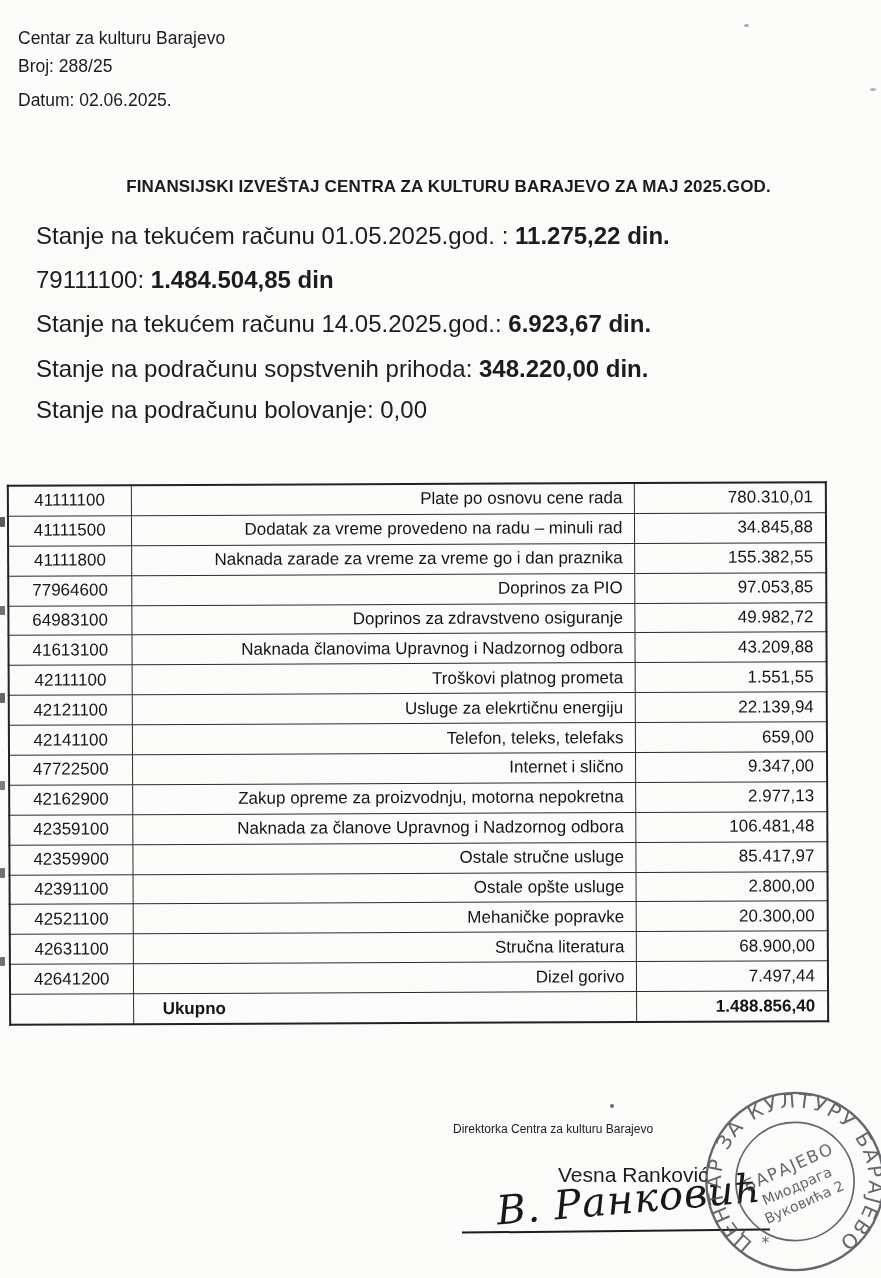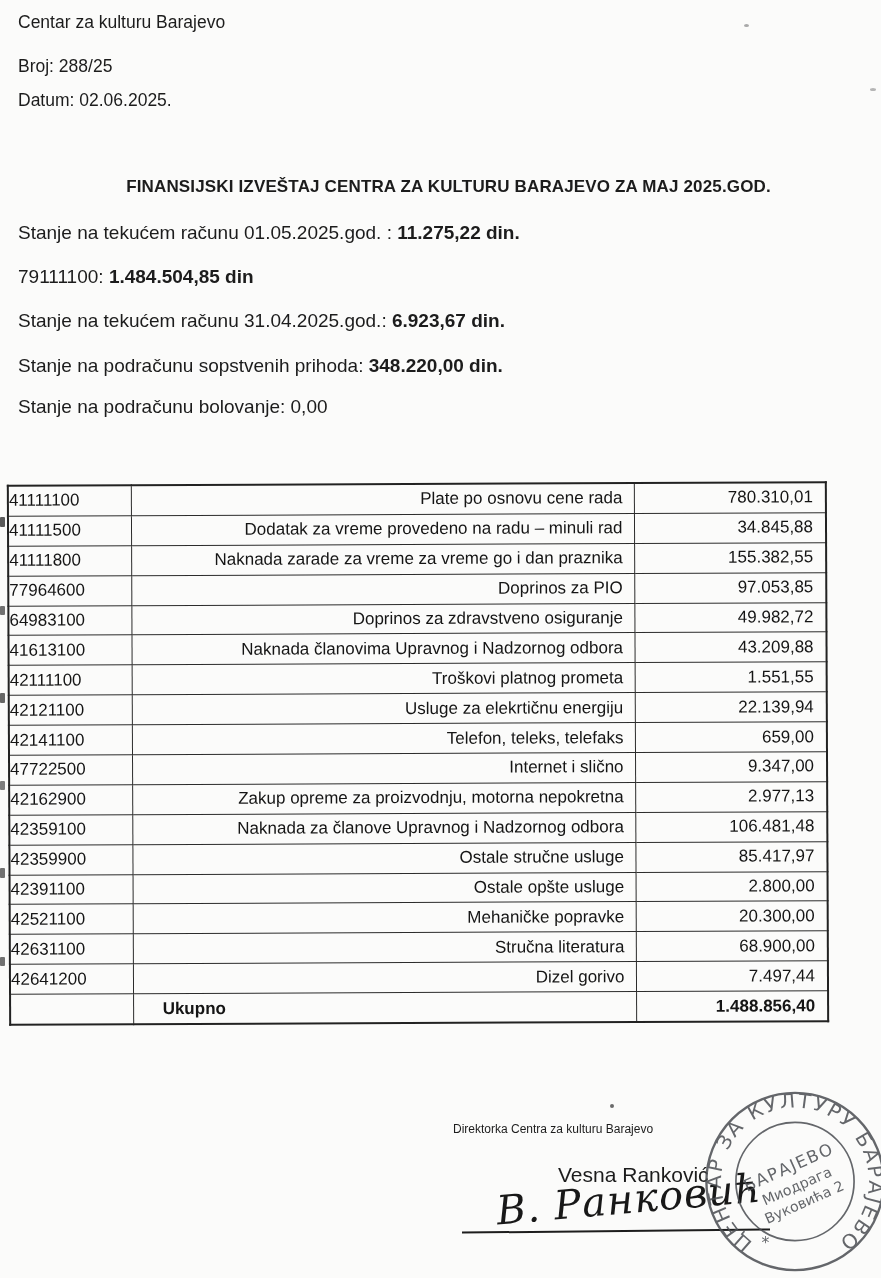--- a/index.html
+++ b/index.html
@@ -4,46 +4,46 @@
 <style>
   html,body{margin:0;padding:0}
   body{
     width:881px;height:1278px;position:relative;overflow:hidden;
     background:#fbfbfa;color:#1c1c1c;
     font-family:"Liberation Sans", sans-serif;
   }
   .abs{position:absolute}
   
   .hline{font-size:17.5px;left:18px;white-space:nowrap}
-  #org{top:12px}
+  #org{top:28px}
   #broj{top:56px}
   #datum{top:90px}
   
   #title{
     top:177px;left:0;width:881px;text-align:center;
     font-weight:700;font-size:17px;letter-spacing:.15px;
     padding-left:16px;box-sizing:border-box;white-space:nowrap
   }
   
-  .sline{left:18px;font-size:19px;white-space:nowrap}
+  .sline{left:36px;font-size:24px;white-space:nowrap}
   .sline b{font-weight:700}
   #sl0{top:222px}#sl1{top:266px}#sl2{top:310px}#sl3{top:355px}#sl4{top:396px}
   
   #rpt{
     position:absolute;left:8px;top:483px;width:818px;
     border-collapse:collapse;table-layout:fixed;
     font-size:17px;color:#151515;
     transform:rotate(-0.25deg);transform-origin:50% 50%;
     border:2px solid #222;
   }
   #rpt td{
     border:1.6px solid #2c2c2c;height:28.9px;padding:0 0;
     vertical-align:middle;white-space:nowrap;overflow:hidden;
   }
-  .c-code{}
+  .c-code{text-align:center}
   .c-desc{text-align:right;padding-right:11px !important}
   .c-amt{text-align:right;padding-right:12px !important}
   .total-row td{font-weight:700}
   .total-row .c-desc{text-align:left;padding-left:29px !important}
   
   #director{top:1122px;left:453px;font-size:12px;white-space:nowrap}
   #dname{top:1163px;left:558px;font-size:21px;white-space:nowrap}
   #sig{
     top:1176px;left:496px;
     font-family:"DejaVu Serif", serif;font-style:italic;
@@ -63,21 +63,21 @@
 <body>
 
 <div class="abs hline" id="org">Centar za kulturu Barajevo</div>
 <div class="abs hline" id="broj">Broj: 288/25</div>
 <div class="abs hline" id="datum">Datum: 02.06.2025.</div>
 
 <div class="abs" id="title">FINANSIJSKI IZVEŠTAJ CENTRA ZA KULTURU BARAJEVO ZA MAJ 2025.GOD.</div>
 
 <div class="abs sline" id="sl0"><span>Stanje na tekućem računu 01.05.2025.god. : </span><b>11.275,22 din.</b></div>
 <div class="abs sline" id="sl1"><span>79111100: </span><b>1.484.504,85 din</b></div>
-<div class="abs sline" id="sl2"><span>Stanje na tekućem računu 31.04.2025.god.: </span><b>6.923,67 din.</b></div>
+<div class="abs sline" id="sl2"><span>Stanje na tekućem računu 14.05.2025.god.: </span><b>6.923,67 din.</b></div>
 <div class="abs sline" id="sl3"><span>Stanje na podračunu sopstvenih prihoda: </span><b>348.220,00 din.</b></div>
 <div class="abs sline" id="sl4"><span>Stanje na podračunu bolovanje: 0,00</span><b></b></div>
 
 <table id="rpt">
   <colgroup>
       <col style="width:123px">
       <col style="width:503px">
       <col style="width:192px">
     </colgroup>
   <tbody>

